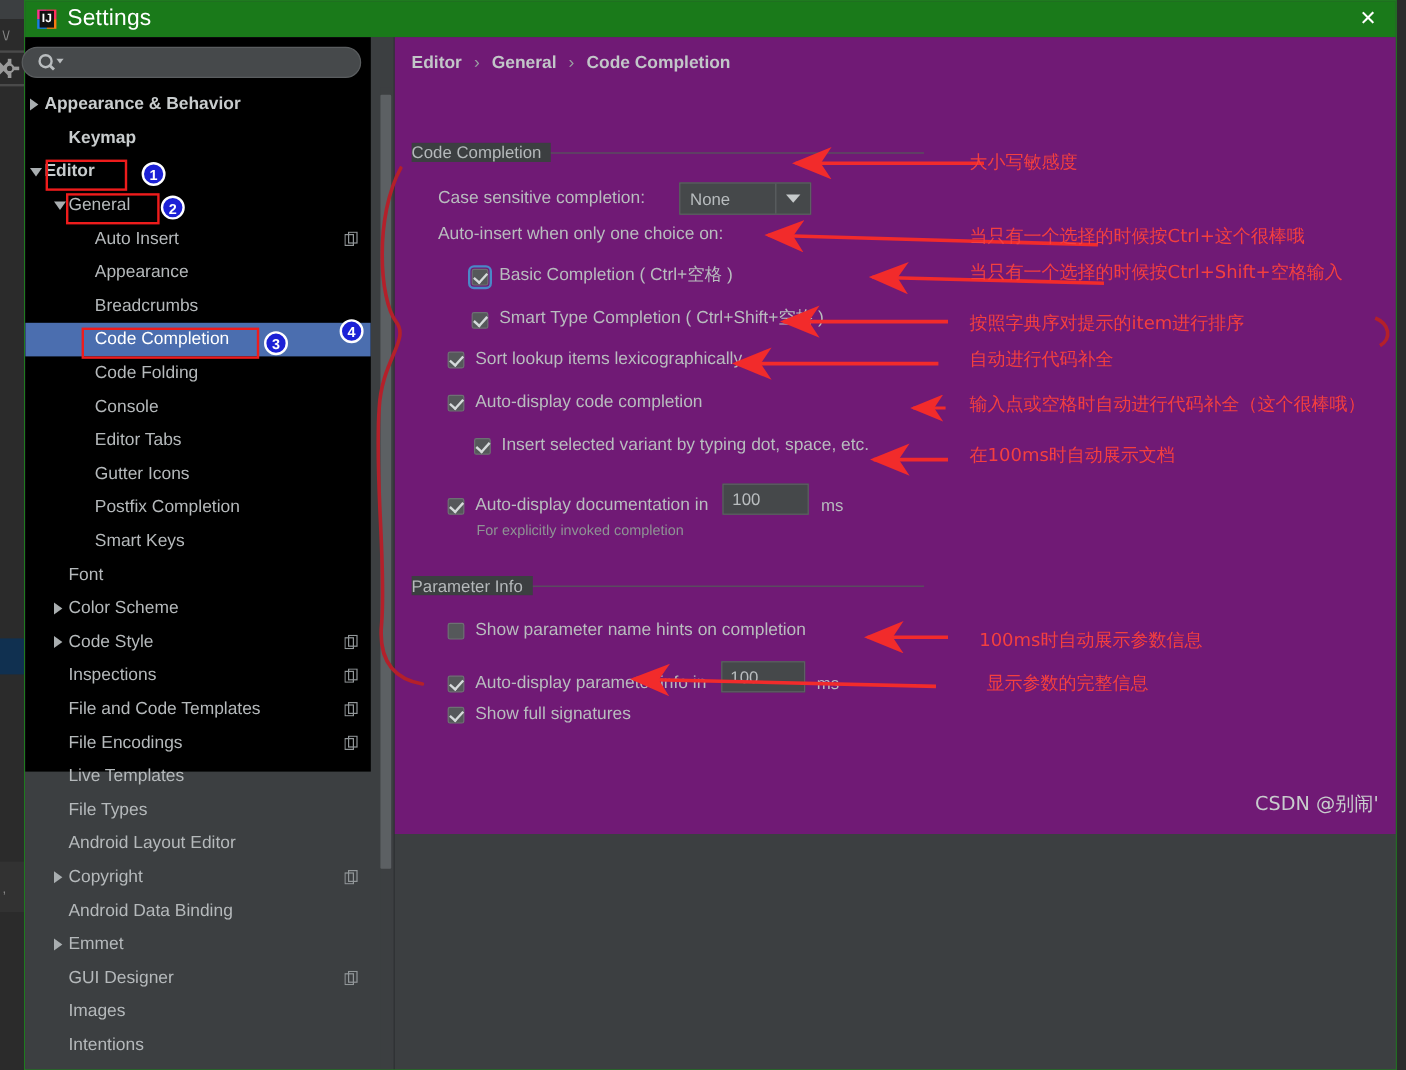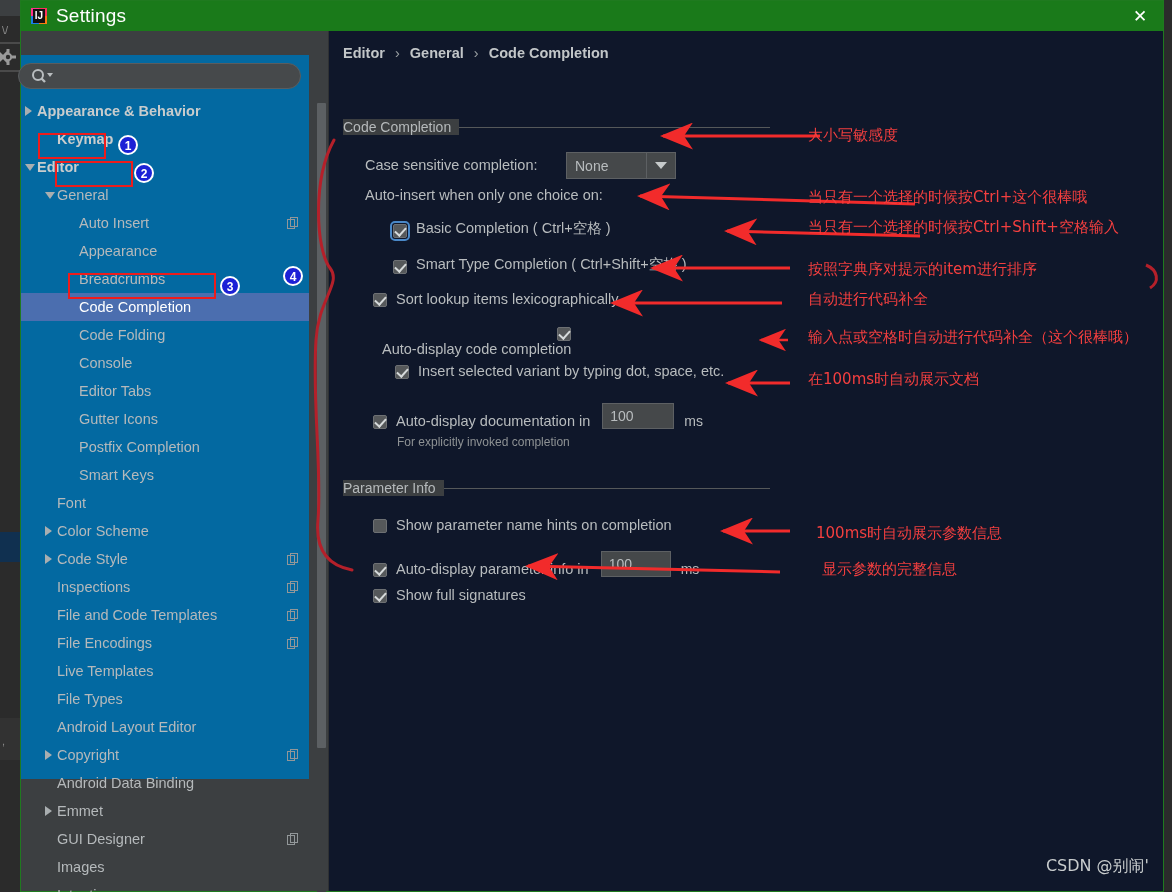--- a/index.html
+++ b/index.html
@@ -24,21 +24,21 @@
   #app-icon .q4{position:absolute;left:8px;top:8px;width:8px;height:8px;background:#f97a12;}
   #app-icon .ij{position:absolute;left:2px;top:1px;width:12px;height:14px;background:#111;
                 color:#fff;font-size:10px;line-height:14px;text-align:center;font-weight:bold;}
   #win-title{margin-left:9px;color:#ffffff;font-size:19px;letter-spacing:.2px;}
   #win-close{position:absolute;right:0;top:0;width:46px;height:30px;display:flex;
              align-items:center;justify-content:center;color:#fff;font-size:17px;}
 
   #body-area{position:absolute;left:0;top:30px;width:1142px;height:860px;background:#3c3f41;}
 
   
-  #sidebar{position:absolute;left:0;top:0;width:288px;height:724px;background:#0369a1;margin-top:24px;}
+  #sidebar{position:absolute;left:0;top:0;width:288px;height:612px;background:#000000;}
   #search-wrap{position:absolute;left:-3px;top:8px;width:285px;height:26px;}
   #search-box{position:absolute;left:0;top:0;width:283px;height:26px;box-sizing:border-box;
               border:1px solid #5a5d5f;border-radius:13px;background:#46494b;}
   #search-icon{position:absolute;left:12px;top:5px;width:26px;height:16px;}
   #search-input{position:absolute;left:40px;top:4px;width:235px;height:18px;border:none;
                 outline:none;background:transparent;color:#bbbbbb;font-size:13px;
                 font-family:"Liberation Sans",sans-serif;}
 
   #tree{position:absolute;left:0;top:42px;width:288px;height:818px;overflow:hidden;}
   .tree-row{position:relative;height:28px;display:flex;align-items:center;color:#b5b9bb;
@@ -53,21 +53,21 @@
   .tree-label{position:absolute;}
   .copy-icon{position:absolute;right:10px;top:8px;width:12px;height:12px;}
 
   
   #side-scroll-track{position:absolute;left:296px;top:42px;width:9px;height:818px;background:#3c3f41;}
   #side-scroll-thumb{position:absolute;left:296px;top:48px;width:9px;height:645px;
                      background:#5c6063;border-radius:1px;}
   #side-divider{position:absolute;left:307px;top:0;width:1px;height:860px;background:#2f3133;}
 
   
-  #content{position:absolute;left:308px;top:0;width:834px;height:860px;background:#0f172a;}
+  #content{position:absolute;left:308px;top:0;width:834px;height:664px;background:#701a75;}
   #breadcrumb{position:absolute;left:14px;top:14px;font-size:14.5px;font-weight:bold;color:#c2c6c8;}
   #breadcrumb .sep{color:#9aa0a2;font-weight:normal;padding:0 6px;}
 
   .group-title{position:absolute;font-size:14px;color:#b5b9bb;background:#3c3f41;
                padding-right:8px;z-index:2;}
   .group-rule{position:absolute;height:1px;background:#55585a;}
 
   .cb-row{position:absolute;display:flex;align-items:flex-end;white-space:nowrap;}
   .cb{width:14px;height:14px;box-sizing:border-box;border:1px solid #6d7073;background:#55585a;
       border-radius:2px;position:relative;flex:0 0 auto;}
@@ -319,21 +319,21 @@
       <div class="cb-row" style="left:64px;top:224px;">
         <span class="cb checked"></span>
         <span class="cb-label">Smart Type Completion ( Ctrl+Shift+空格 )</span>
       </div>
 
       <div class="cb-row" style="left:44px;top:260px;">
         <span class="cb checked"></span>
         <span class="cb-label">Sort lookup items lexicographically</span>
       </div>
 
-      <div class="cb-row" style="left:44px;top:296px;flex-direction:column;">
+      <div class="cb-row" style="left:44px;top:296px;">
         <span class="cb checked"></span>
         <span class="cb-label">Auto-display code completion</span>
       </div>
 
       <div class="cb-row" style="left:66px;top:332px;">
         <span class="cb checked"></span>
         <span class="cb-label">Insert selected variant by typing dot, space, etc.</span>
       </div>
 
       <div class="cb-row" style="left:44px;top:372px;">

